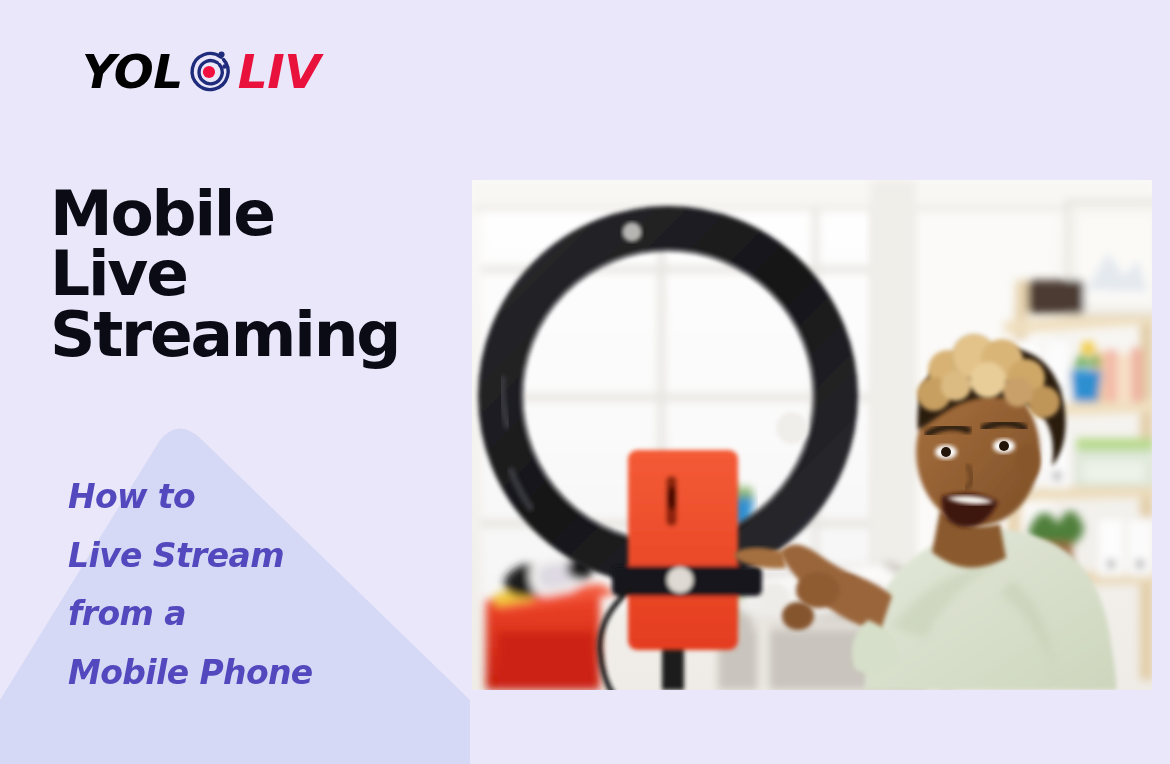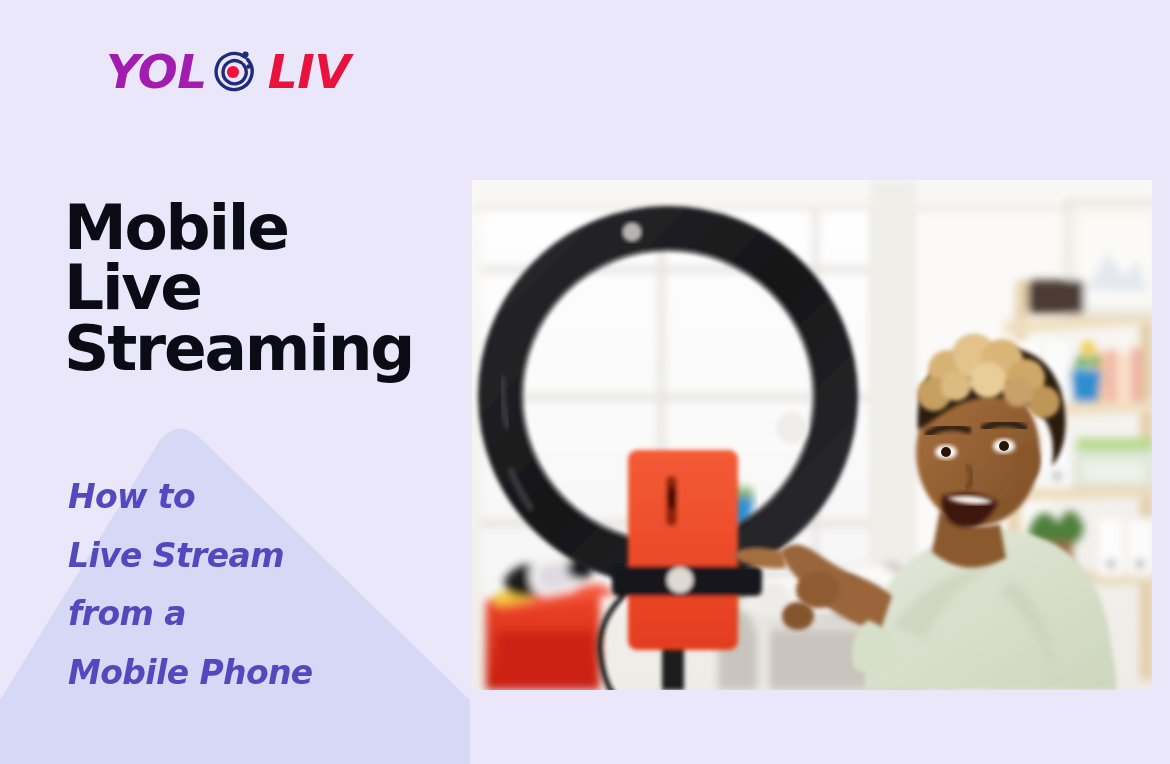--- a/index.html
+++ b/index.html
@@ -45,38 +45,38 @@
     gap: 0px;
   }
   .logo-yolo, .logo-liv {
     font-family: "DejaVu Sans", sans-serif;
     font-size: 47px;
     font-weight: bold;
     font-style: italic;
     letter-spacing: -0.5px;
     line-height: 1;
   }
-  .logo-yolo { color: #a21caf; margin-left: 24px; }
-  .logo-liv  { color: #e8123c; margin-left: 8px; }
+  .logo-yolo { color: #000000; }
+  .logo-liv  { color: #e8123c; margin-left: 2px; }
   .logo-mark {
     position: relative;
     width: 50px;
     height: 50px;
     margin: 0 1px 0 2px;
     flex: 0 0 auto;
   }
   .logo-mark svg { display: block; }
 
   
   .headline {
     position: absolute;
     left: 48px;
     top: 182px;
     width: 420px;
-    margin: 16px;
+    margin: 2px;
     font-family: "DejaVu Sans", sans-serif;
     font-size: 63px;
     font-weight: bold;
     line-height: 0.96;
     letter-spacing: -2.2px;
     color: #0b0b16;
     white-space: pre-line;
   }
 
   

